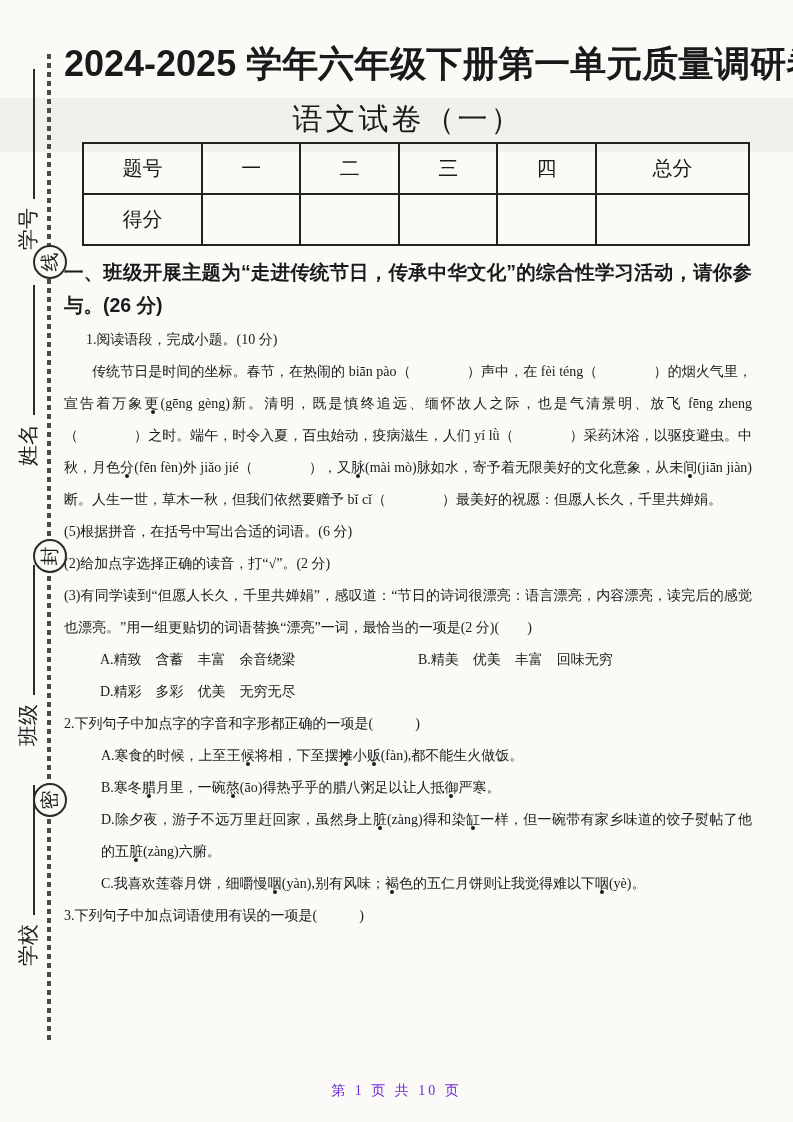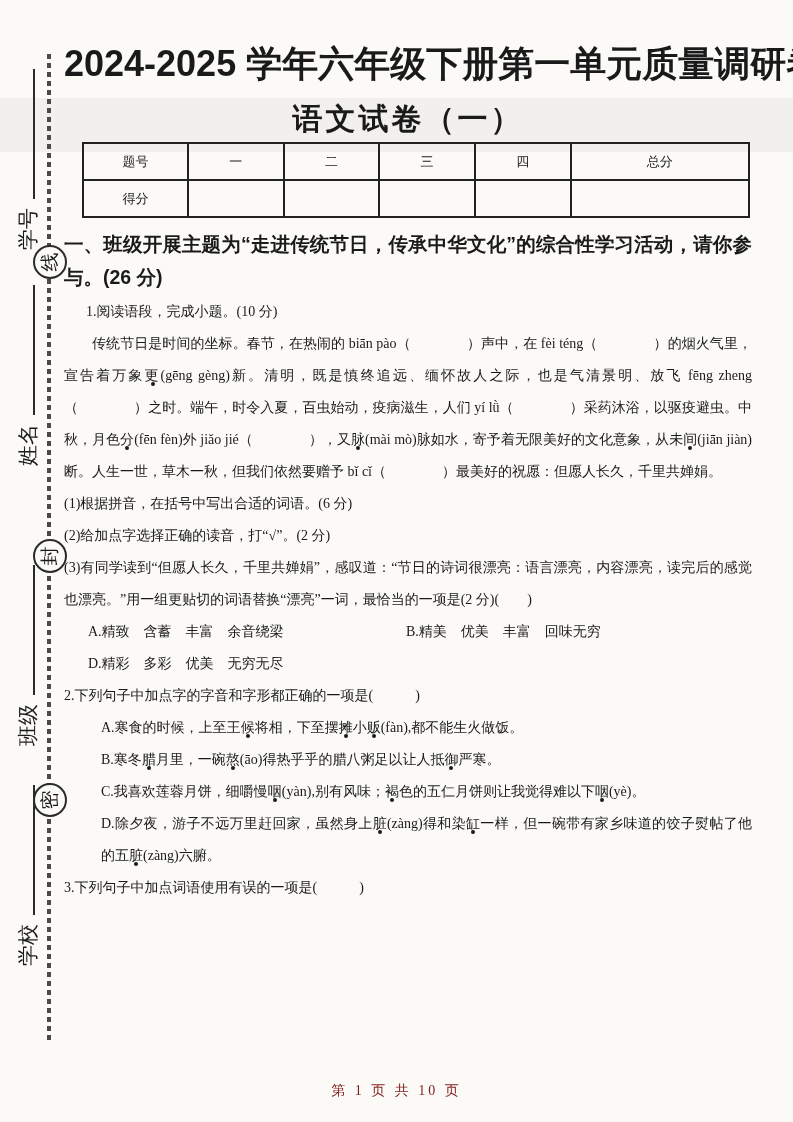--- a/index.html
+++ b/index.html
@@ -16,45 +16,45 @@
   .c-xian{top:245px;} .c-feng{top:539px;} .c-mi{top:783px;}
   .seal-field{position:absolute;left:14px;transform:rotate(-90deg);transform-origin:0 0;
       white-space:nowrap;font-size:21px;}
   .f-xuehao{top:250px;} .f-xingming{top:466px;} .f-banji{top:746px;} .f-xuexiao{top:966px;}
   .sf-blank{display:inline-block;width:130px;border-bottom:2px solid #2b2b2b;margin-left:9px;}
 
   
   .content{position:absolute;left:64px;top:40px;width:688px;}
   .title1{font-family:"Liberation Sans","DejaVu Sans",sans-serif;font-weight:700;font-size:36px;
       text-align:center;margin:0;white-space:nowrap;}
-  .title2{font-family:"Liberation Sans","DejaVu Sans",sans-serif;font-weight:700;font-size:30px;
+  .title2{font-family:"Liberation Sans","DejaVu Sans",sans-serif;font-weight:400;font-size:30px;
       text-align:center;margin:10px 0 0;letter-spacing:3px;position:relative;}
   .exam-info{text-align:center;font-size:18px;margin:6px 0 8px;}
 
   table.score{border-collapse:collapse;margin:2px 0 0 18px;width:668px;}
-  table.score td{border:2px solid #222;height:35px;text-align:center;font-size:13px;padding:0;}
+  table.score td{border:2px solid #222;height:35px;text-align:center;font-size:20px;padding:7px;}
   table.score td.col-first{width:103px;}
 
   .bt{font-size:14px;line-height:32px;margin:0;}
   .sec-heading{font-family:"Liberation Sans","DejaVu Sans",sans-serif;font-weight:700;
       font-size:19.5px;line-height:33px;margin:10px 0 2px;text-align:justify;}
   .stem1{margin-left:22px;}
   .passage{text-indent:2em;text-align:justify;}
   .justify{text-align:justify;}
-  .opt-row{display:flex;margin-left:24px;}
+  .opt-row{display:flex;margin-left:36px;}
   .opt-row .c1{width:318px;flex:0 0 auto;}
   .q2opt{margin-left:37px;text-align:justify;}
 
   
   .em{position:relative;}
   .em::after{content:"";position:absolute;left:50%;bottom:-3px;transform:translateX(-50%);
       width:4px;height:4px;border-radius:50%;background:#1a1a1a;}
 
   .footer{position:absolute;left:0;right:0;bottom:22px;text-align:center;
-      font-size:14px;letter-spacing:3px;color:#7f1d1d;}
+      font-size:14px;letter-spacing:3px;color:#6d28d9;}
 </style>
 </head>
 <body>
 
 <div class="page">
 
   <div class="scan-band"></div>
 
   <div>
     <div class="seal-line"></div>
@@ -101,36 +101,36 @@
         <td></td>
       </tr>
     </tbody>
       </table>
 
     <p class="sec-heading">一、班级开展主题为“走进传统节日，传承中华文化”的综合性学习活动，请你参与。(26 分)</p>
 
     <p class="bt stem1">1.阅读语段，完成小题。(10 分)</p>
     <p class="bt passage">传统节日是时间的坐标。春节，在热闹的 biān pào（　　　　）声中，在 fèi téng（　　　　）的烟火气里，宣告着万象<span class="em">更</span>(gēng gèng)新。清明，既是慎终追远、缅怀故人之际，也是气清景明、放飞 fēng zheng（　　　　）之时。端午，时令入夏，百虫始动，疫病滋生，人们 yí lǜ（　　　　）采药沐浴，以驱疫避虫。中秋，月色<span class="em">分</span>(fēn fèn)外 jiǎo jié（　　　　），又<span class="em">脉</span>(mài mò)脉如水，寄予着无限美好的文化意象，从未<span class="em">间</span>(jiān jiàn)断。人生一世，草木一秋，但我们依然要赠予 bǐ cǐ（　　　　）最美好的祝愿：但愿人长久，千里共婵娟。</p>
 
-    <p class="bt">(1)根据拼音，在括号中写出合适的词语。(6 分)</p>
+    <p class="bt">(5)根据拼音，在括号中写出合适的词语。(6 分)</p>
     <p class="bt">(2)给加点字选择正确的读音，打“√”。(2 分)</p>
     <p class="bt justify">(3)有同学读到“但愿人长久，千里共婵娟”，感叹道：“节日的诗词很漂亮：语言漂亮，内容漂亮，读完后的感觉也漂亮。”用一组更贴切的词语替换“漂亮”一词，最恰当的一项是(2 分)(　　)</p>
 
     <div class="bt opt-row">
       <span class="c1">A.精致　含蓄　丰富　余音绕梁</span>
       <span>B.精美　优美　丰富　回味无穷</span>
     </div>
     <div class="bt opt-row">
       <span>D.精彩　多彩　优美　无穷无尽</span>
     </div>
 
     <p class="bt">2.下列句子中加点字的字音和字形都正确的一项是(　　　)</p>
     <p class="bt q2opt">A.寒食的时候，上至王<span class="em">候</span>将相，下至摆<span class="em">摊</span>小<span class="em">贩</span>(fàn),都不能生火做饭。</p>
     <p class="bt q2opt">B.寒冬<span class="em">腊</span>月里，一碗<span class="em">熬</span>(āo)得热乎乎的腊八粥足以让人抵<span class="em">御</span>严寒。</p>
+    <p class="bt q2opt">D.除夕夜，游子不远万里赶回家，虽然身上<span class="em">脏</span>(zàng)得和染<span class="em">缸</span>一样，但一碗带有家乡味道的饺子熨帖了他的五<span class="em">脏</span>(zàng)六腑。</p>
     <p class="bt q2opt">C.我喜欢莲蓉月饼，细嚼慢<span class="em">咽</span>(yàn),别有风味；<span class="em">褐</span>色的五仁月饼则让我觉得难以下<span class="em">咽</span>(yè)。</p>
-    <p class="bt q2opt">D.除夕夜，游子不远万里赶回家，虽然身上<span class="em">脏</span>(zàng)得和染<span class="em">缸</span>一样，但一碗带有家乡味道的饺子熨帖了他的五<span class="em">脏</span>(zàng)六腑。</p>
 
     <p class="bt">3.下列句子中加点词语使用有误的一项是(　　　)</p>
   </div>
 
   <div class="footer">第 1 页 共 10 页</div>
 
 </div>
 
 </body></html>

